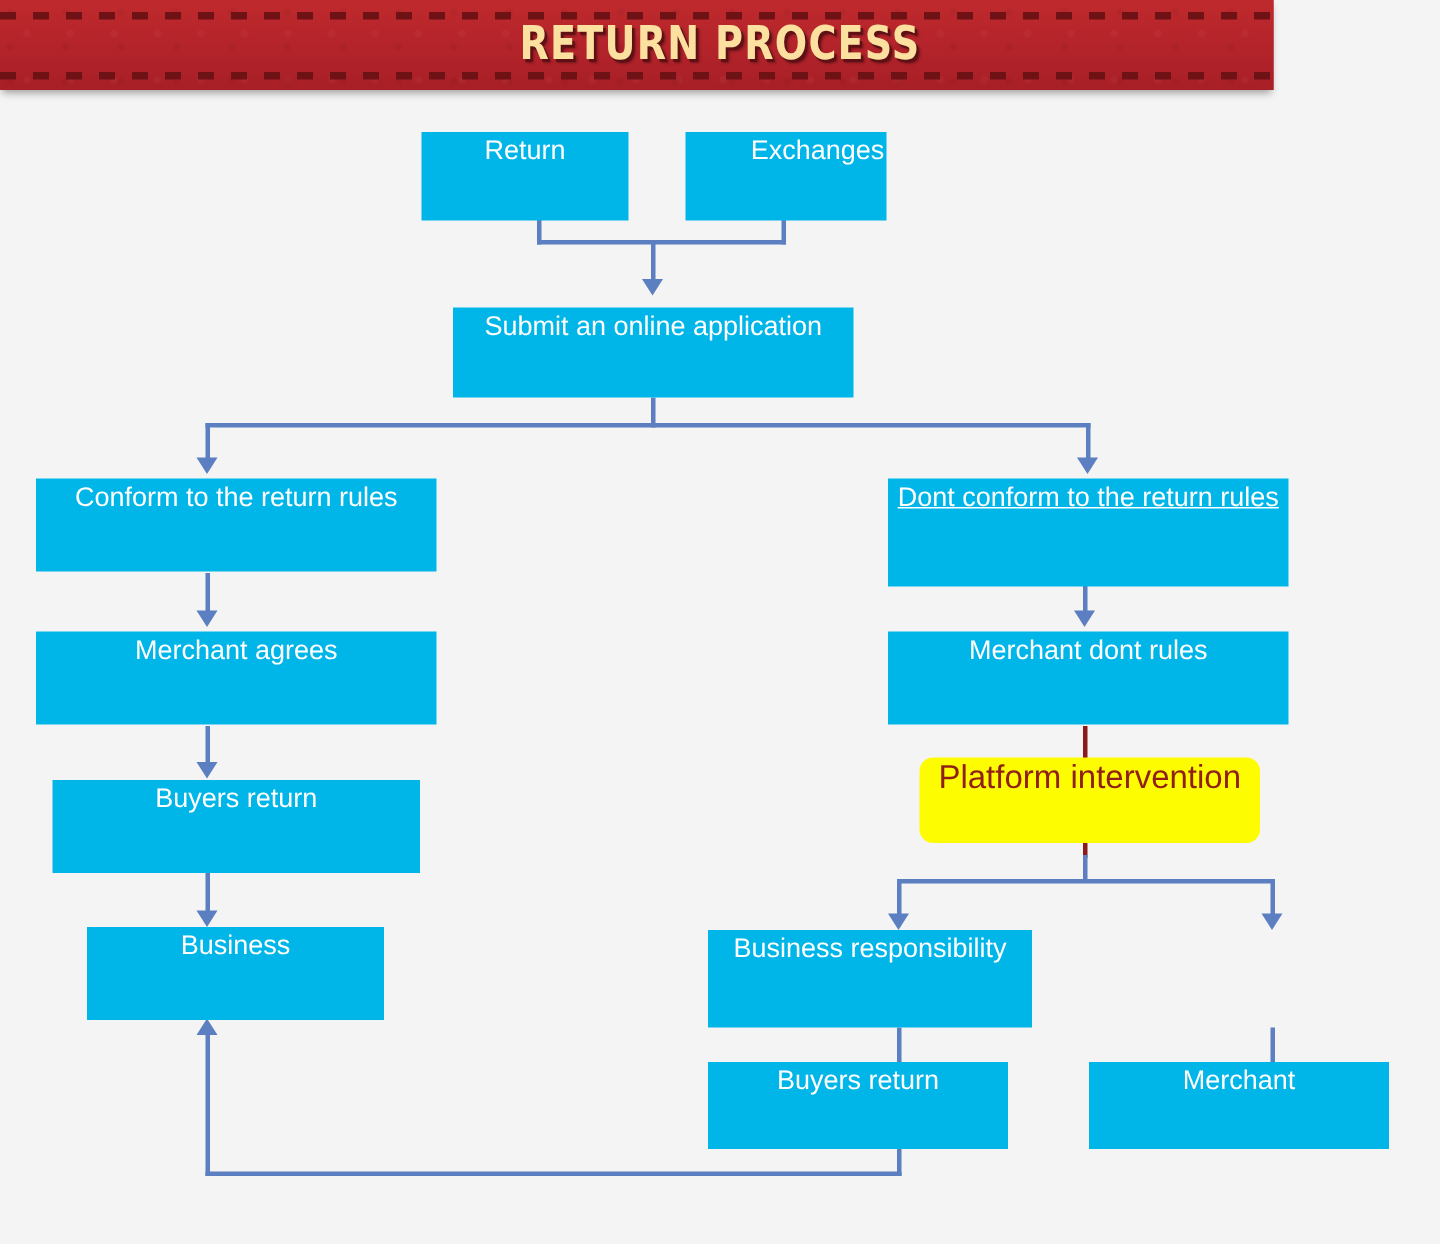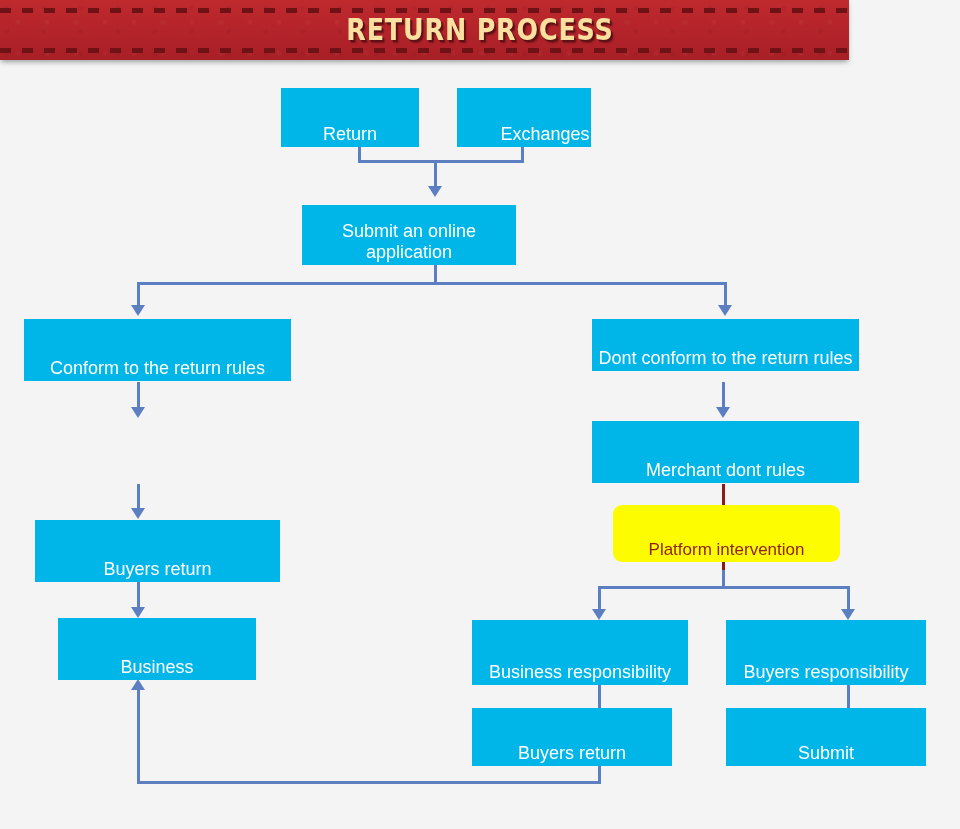--- a/index.html
+++ b/index.html
@@ -69,33 +69,33 @@
     line-height: 36px;
   }
 
   
   .node {
     position: absolute;
     box-sizing: border-box;
     background: #00b5e8;
     color: #ffffff;
     display: flex;
-    align-items: flex-end;
+    align-items: flex-start;
     justify-content: center;
     text-align: center;
     font-size: 18px;
     line-height: 21px;
     padding: 2px 6px;
     z-index: 3;
   }
   .node.highlight {
     background: #fdfc00;
     color: #8f1f17;
     border-radius: 9px;
-    font-size: 17px;
+    font-size: 22px;
     line-height: 21px;
   }
 
   
   .conn {
     position: absolute;
     background: #5b7fc0;
     z-index: 1;
   }
   .conn.v { width: 3px; }
@@ -176,58 +176,58 @@
   <div class="arrow-up" style="left:131px; top:679px;"></div>
 
   <div class="node" style="left:281px; top:88px; width:138px; height:59px;">
     <span>Return</span>
   </div>
 
   <div class="node" style="left:457px; top:88px; width:134px; height:59px;padding-left:48px;">
     <span>Exchanges</span>
   </div>
 
-  <div class="node" style="left:302px; top:205px; width:214px; height:60px;">
+  <div class="node" style="left:302px; top:205px; width:267px; height:60px;">
     <span>Submit an online application</span>
   </div>
 
   <div class="node" style="left:24px; top:319px; width:267px; height:62px;">
     <span>Conform to the return rules</span>
   </div>
 
+  <div class="node" style="left:24px; top:421px; width:267px; height:62px;">
+    <span>Merchant agrees</span>
+  </div>
 
   <div class="node" style="left:35px; top:520px; width:245px; height:62px;">
     <span>Buyers return</span>
   </div>
 
   <div class="node" style="left:58px; top:618px; width:198px; height:62px;">
     <span>Business</span>
   </div>
 
-  <div class="node" style="left:592px; top:319px; width:267px; height:52px;">
+  <div class="node" style="left:592px; top:319px; width:267px; height:72px;text-decoration:underline;">
     <span>Dont conform to the return rules</span>
   </div>
 
   <div class="node" style="left:592px; top:421px; width:267px; height:62px;">
     <span>Merchant dont rules</span>
   </div>
 
   <div class="node highlight" style="left:613px; top:505px; width:227px; height:57px;">
     <span>Platform intervention</span>
   </div>
 
   <div class="node" style="left:472px; top:620px; width:216px; height:65px;">
     <span>Business responsibility</span>
   </div>
 
-  <div class="node" style="left:726px; top:620px; width:200px; height:65px;">
-    <span>Buyers responsibility</span>
-  </div>
 
   <div class="node" style="left:472px; top:708px; width:200px; height:58px;">
     <span>Buyers return</span>
   </div>
 
   <div class="node" style="left:726px; top:708px; width:200px; height:58px;">
-    <span>Submit</span>
+    <span>Merchant</span>
   </div>
 
 </div>
 
 </body></html>

